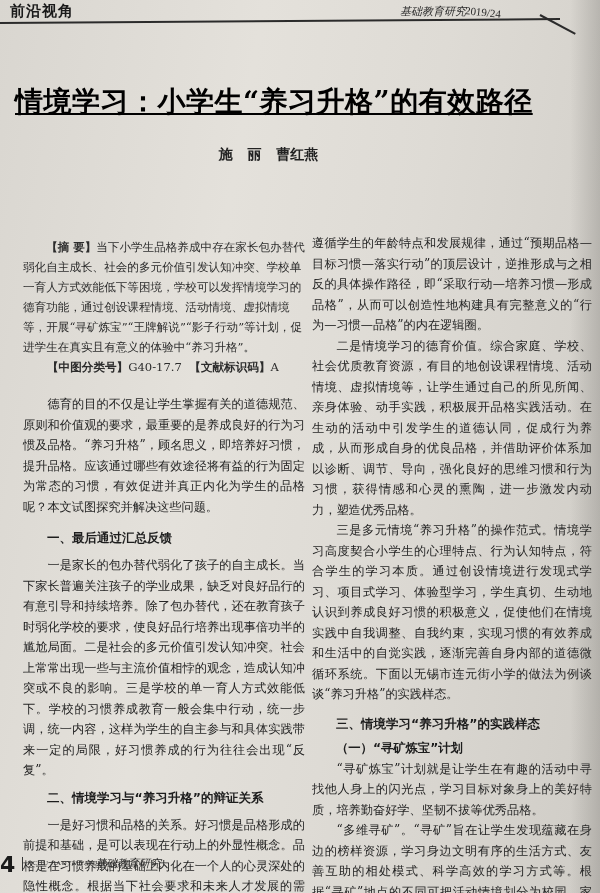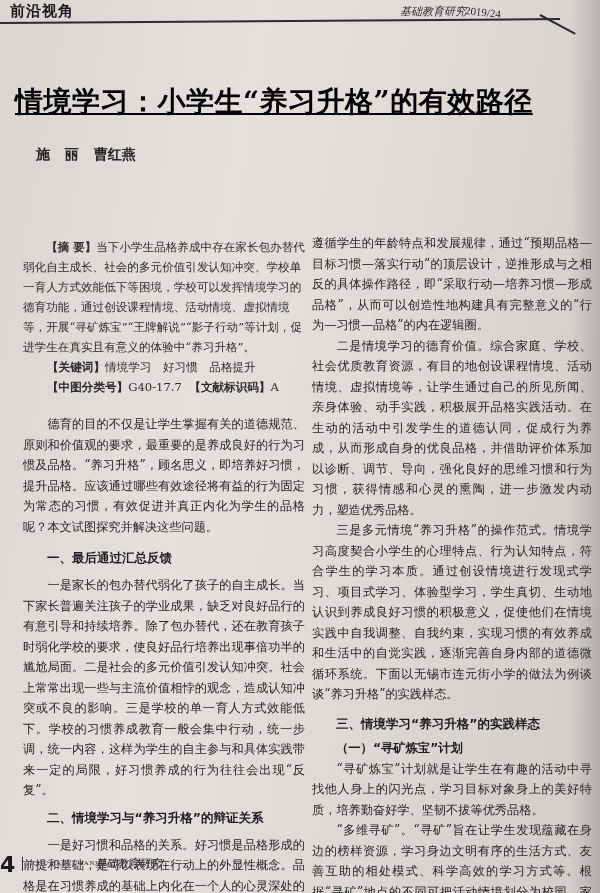--- a/index.html
+++ b/index.html
@@ -12,21 +12,21 @@
   .page { position:absolute; left:0; top:0; width:600px; height:893px; }
   .shade-right { position:absolute; right:0; top:0; width:30px; height:893px;
     background: linear-gradient(90deg, rgba(0,0,0,0) 0%, rgba(90,88,84,0.25) 100%); }
   .header { position:absolute; left:0; top:0; width:600px; height:26px; }
   .section-tag { position:absolute; left:10px; top:2px; font-family:"DejaVu Sans", sans-serif; font-weight:bold; font-size:15px; color:#1a1a1a; letter-spacing:1px; }
   .header-rule { position:absolute; left:0; top:22px; width:560px; height:2px; background:#2b2b2b; transform: rotate(-0.4deg); transform-origin:left; }
   .header-rule2 { position:absolute; left:540px; top:14px; width:40px; height:2px; background:#2b2b2b; transform: rotate(28deg); transform-origin:left; }
   .journal-script { position:absolute; left:400px; top:4px; font-family:"DejaVu Serif", serif; font-style:italic; font-size:11px; color:#2a2a2a; }
   .issue { position:absolute; left:465px; top:6px; font-family:"Liberation Serif", serif; font-size:11px; color:#2a2a2a; transform: rotate(6deg); }
   .title { position:absolute; left:15px; top:83px; width:580px; font-family:"DejaVu Serif", serif; font-weight:bold; font-size:28px; color:#000000; letter-spacing:0.5px; white-space:nowrap;text-decoration:underline; }
-  .authors { position:absolute; left:0; top:146px; width:537px; font-family:"DejaVu Serif", serif; font-weight:bold; font-size:14px; color:#222; word-spacing:10px;margin-left:36px; }
+  .authors { position:absolute; left:0; top:146px; width:537px; text-align:center; font-family:"DejaVu Serif", serif; font-weight:bold; font-size:14px; color:#222; word-spacing:10px; }
   .col { position:absolute; font-size:12.2px; line-height:20.5px; color:#242424; }
   .col-left { left:23px; top:237px; width:282px; }
   .col-right { left:312px; top:233px; width:280px; }
   .abstract { font-size:11.6px; line-height:20px; text-indent:2em; margin:0; color:#2c2c2c; }
   .abstract .lbl { font-family:"DejaVu Sans", sans-serif; font-weight:bold; font-size:11.5px; }
   .meta-line { margin:0; padding-left:24px; font-size:11.6px; line-height:20px; color:#2c2c2c; white-space:nowrap; }
   .meta-line .lbl { font-family:"DejaVu Sans", sans-serif; font-weight:bold; }
   p.body { margin:0; text-indent:2em; text-align:justify; }
   .gap-lg { height:17px; }
   .gap-sm { height:8px; }
@@ -52,23 +52,20 @@
   </div>
 
   <div class="title">情境学习：小学生“养习升格”的有效路径</div>
   <div class="authors">施 丽 曹红燕</div>
 
   <div class="col col-left">
     <p class="abstract">
       <span class="lbl">【摘 要】</span><span>当下小学生品格养成中存在家长包办替代弱化自主成长、社会的多元价值引发认知冲突、学校单一育人方式效能低下等困境，学校可以发挥情境学习的德育功能，通过创设课程情境、活动情境、虚拟情境等，开展“寻矿炼宝”“王牌解说”“影子行动”等计划，促进学生在真实且有意义的体验中“养习升格”。</span>
     </p>
     <p class="meta-line">
-      <span class="lbl">【关键词】</span><span>情境学习　好习惯　品格提升</span>
-    </p>
-    <p class="meta-line">
       <span class="lbl">【中图分类号】</span><span>G40-17.7</span>&nbsp;&nbsp;<span class="lbl">【文献标识码】</span><span>A</span>
     </p>
     <div class="gap-lg"></div>
     <p class="body">德育的目的不仅是让学生掌握有关的道德规范、原则和价值观的要求，最重要的是养成良好的行为习惯及品格。“养习升格”，顾名思义，即培养好习惯，提升品格。应该通过哪些有效途径将有益的行为固定为常态的习惯，有效促进并真正内化为学生的品格呢？本文试图探究并解决这些问题。</p>
     <div class="gap-sm"></div>
     <h3 class="sec">一、最后通过汇总反馈</h3>
     <div class="gap-sm" style="height:4px"></div>
     <p class="body">一是家长的包办替代弱化了孩子的自主成长。当下家长普遍关注孩子的学业成果，缺乏对良好品行的有意引导和持续培养。除了包办替代，还在教育孩子时弱化学校的要求，使良好品行培养出现事倍功半的尴尬局面。二是社会的多元价值引发认知冲突。社会上常常出现一些与主流价值相悖的观念，造成认知冲突或不良的影响。三是学校的单一育人方式效能低下。学校的习惯养成教育一般会集中行动，统一步调，统一内容，这样为学生的自主参与和具体实践带来一定的局限，好习惯养成的行为往往会出现“反复”。</p>
     <div class="gap-sm" style="height:4px"></div>
     <h3 class="sec">二、情境学习与“养习升格”的辩证关系</h3>

